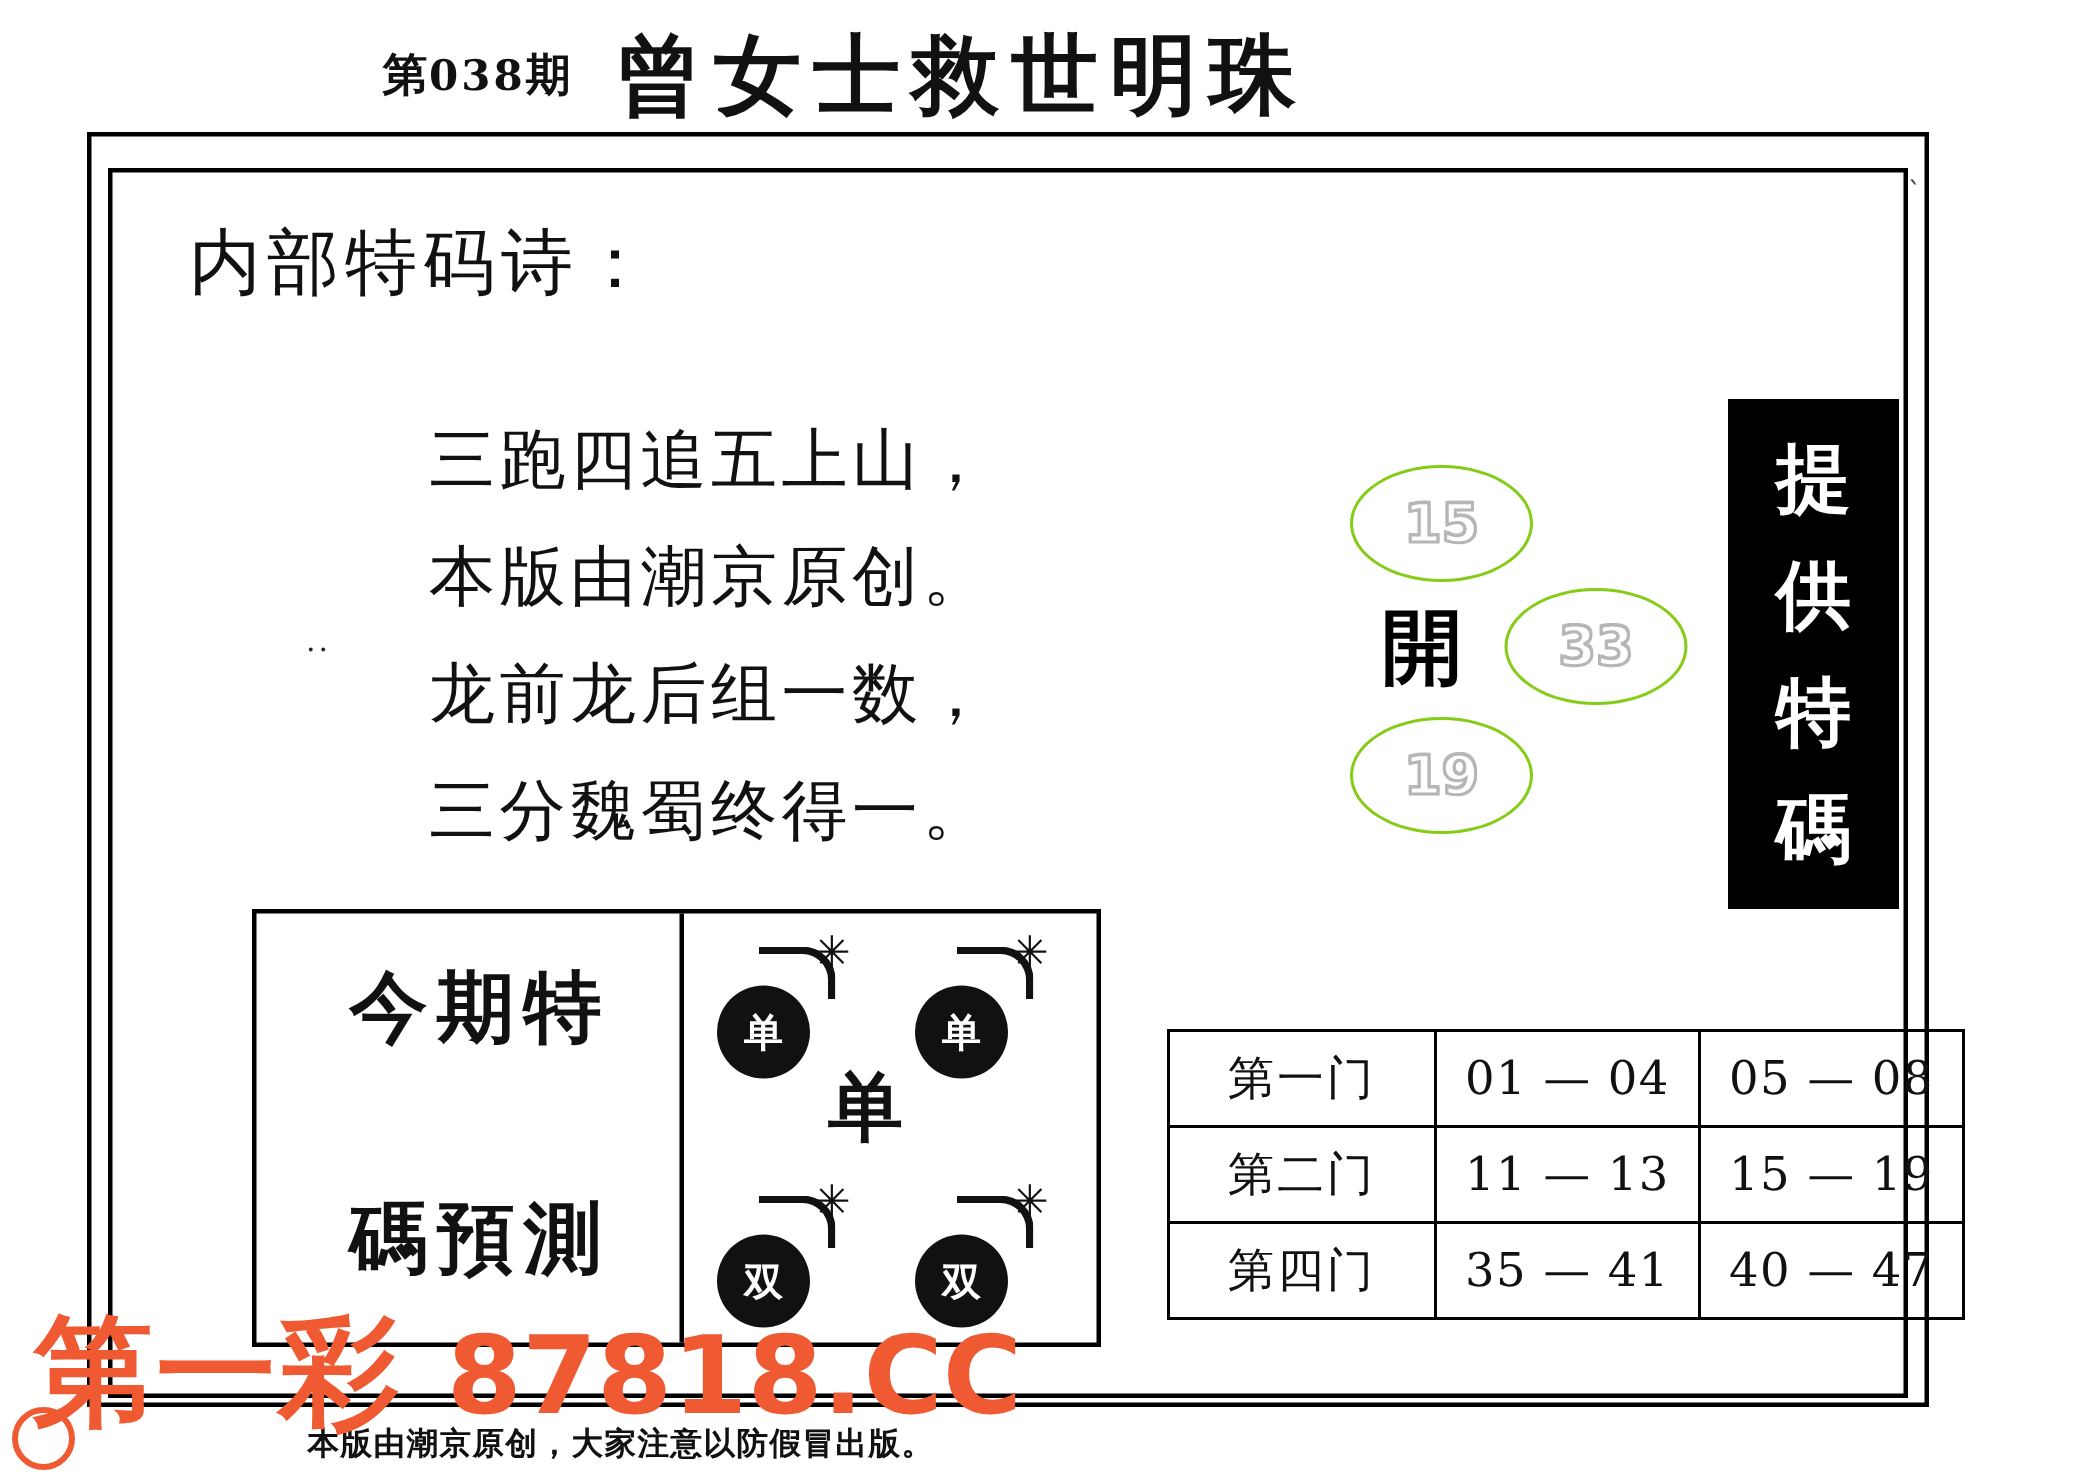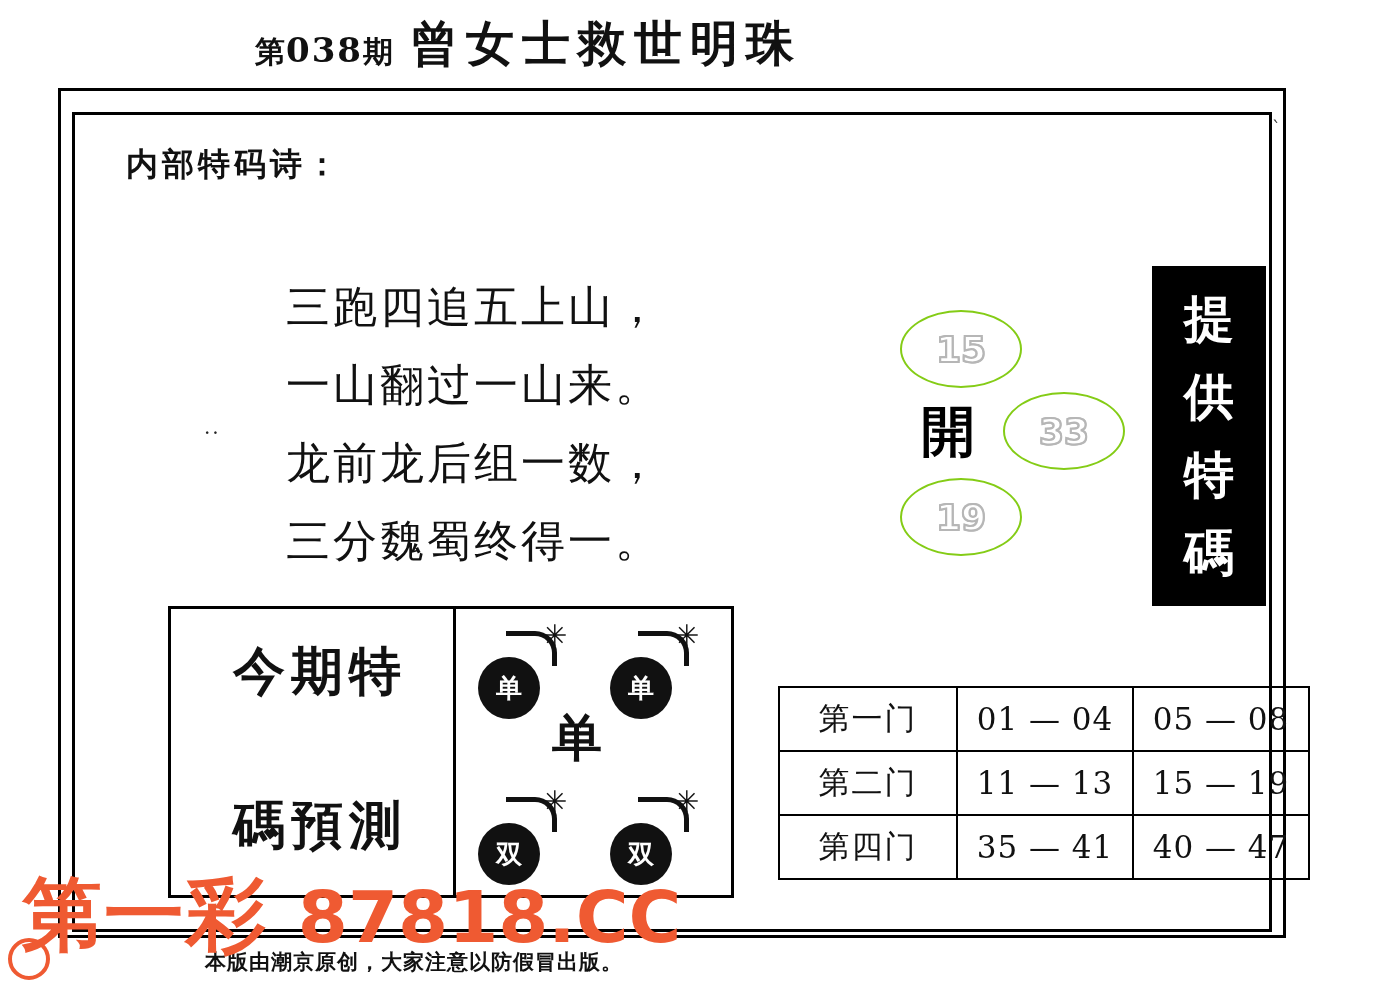--- a/index.html
+++ b/index.html
@@ -21,28 +21,28 @@
   .issue {
     position: absolute;
     left: 255px;
     top: 30px;
     font-size: 30px;
     font-weight: bold;
     letter-spacing: 1px;
     font-family: "DejaVu Serif", serif;
   }
   .issue .num {
-    font-size: 34px;
+    font-size: 28px;
     letter-spacing: 2px;
   }
   .title {
     position: absolute;
     left: 410px;
     top: 12px;
-    font-size: 48px;
+    font-size: 58px;
     font-weight: bold;
     letter-spacing: 8px;
     font-family: "DejaVu Serif", "Liberation Serif", serif;
     white-space: nowrap;
   }
 
   
   .frame-outer {
     position: absolute;
     left: 58px;
@@ -60,22 +60,22 @@
     height: 820px;
     border: 3px solid #000;
     box-sizing: border-box;
   }
 
   
   .poem-head {
     position: absolute;
     left: 126px;
     top: 143px;
-    font-size: 32px;
-    font-weight: bold;
+    font-size: 48px;
+    font-weight: normal;
     letter-spacing: 4px;
   }
   .poem-lines {
     position: absolute;
     left: 286px;
     top: 268px;
     font-size: 44px;
     letter-spacing: 3px;
     line-height: 78px;
   }
@@ -313,21 +313,21 @@
 
   <div class="frame-outer"></div>
   <div class="frame-inner"></div>
 
   <div class="tick">ˋ</div>
 
   <div class="poem-head">内部特码诗：</div>
 
   <div class="poem-lines">
     <div>三跑四追五上山，</div>
-    <div>一山翻过一山来。</div>
+    <div>本版由潮京原创。</div>
     <div>龙前龙后组一数，</div>
     <div>三分魏蜀终得一。</div>
   </div>
 
   <div class="stray-dots">..</div>
 
   <div class="balls">
     <div class="ball top">15</div>
     <div class="ball right">33</div>
     <div class="ball bottom">19</div>

